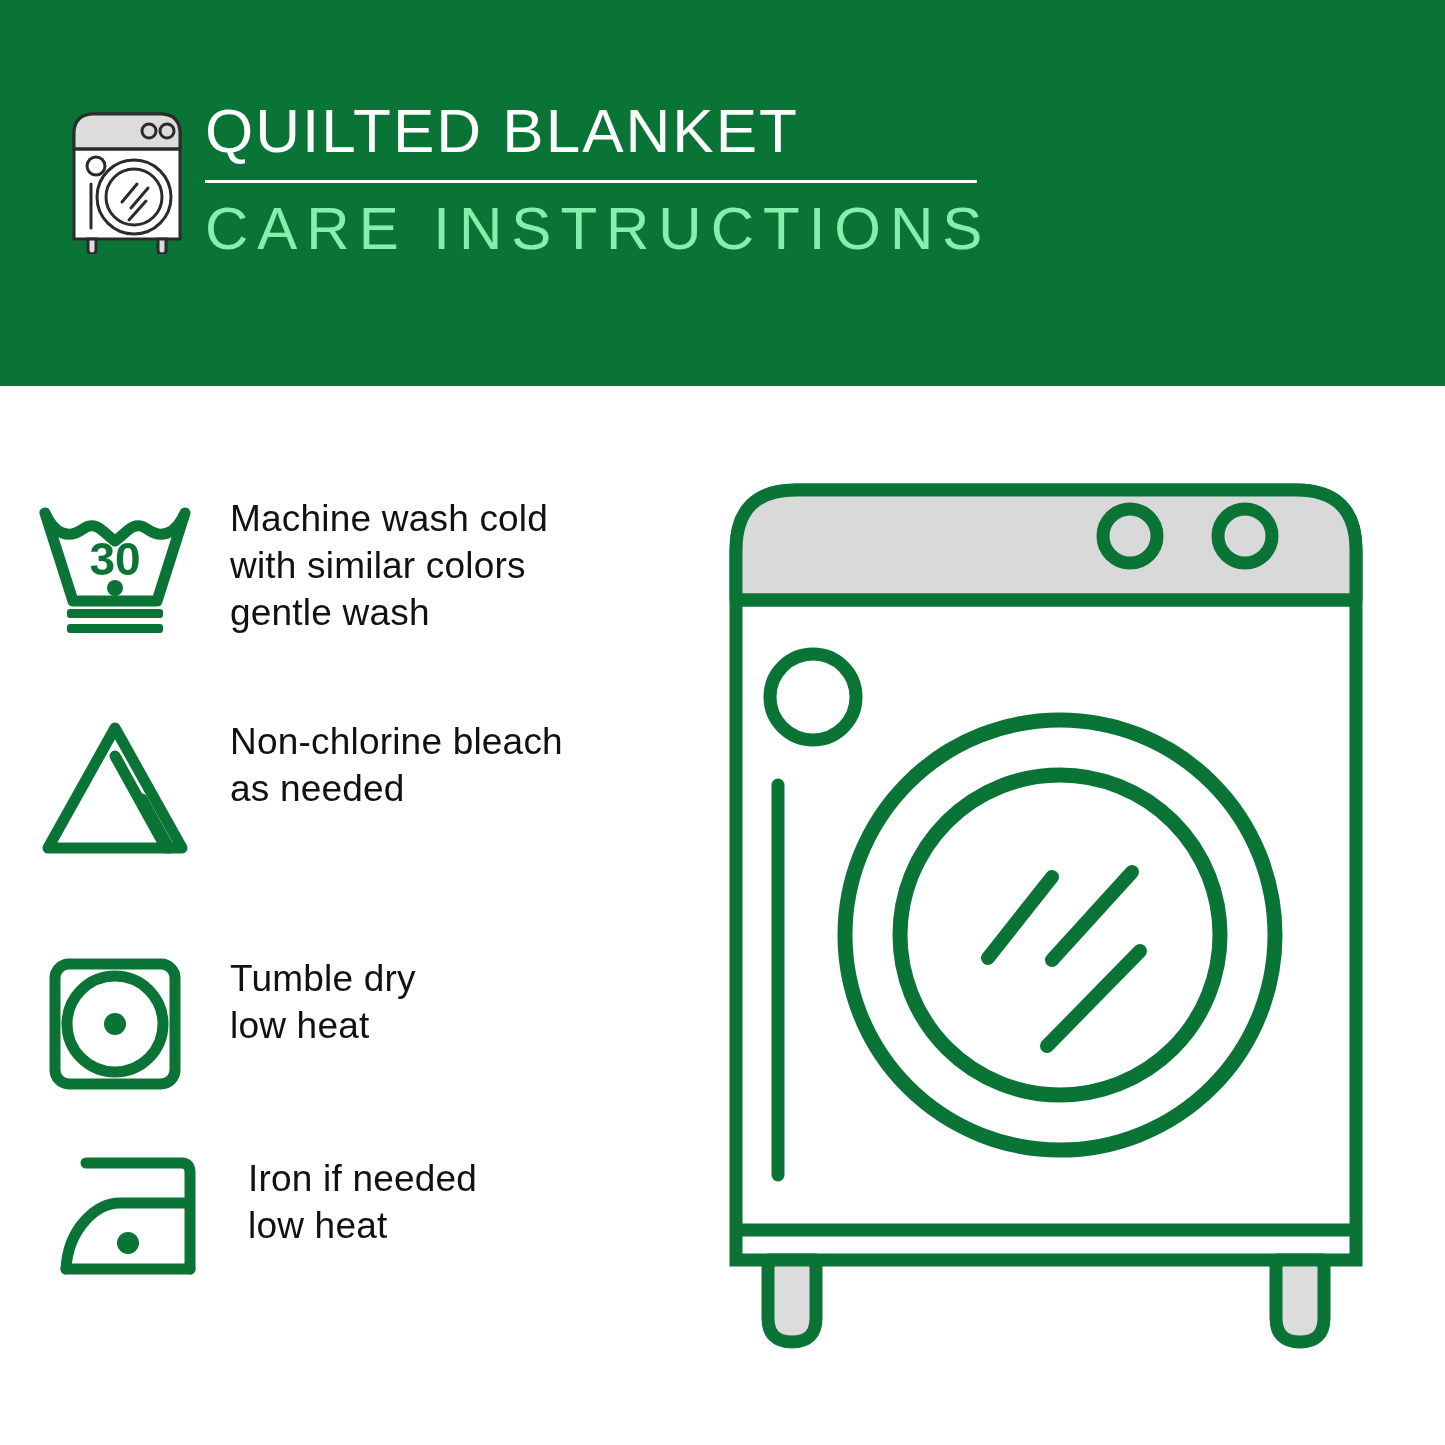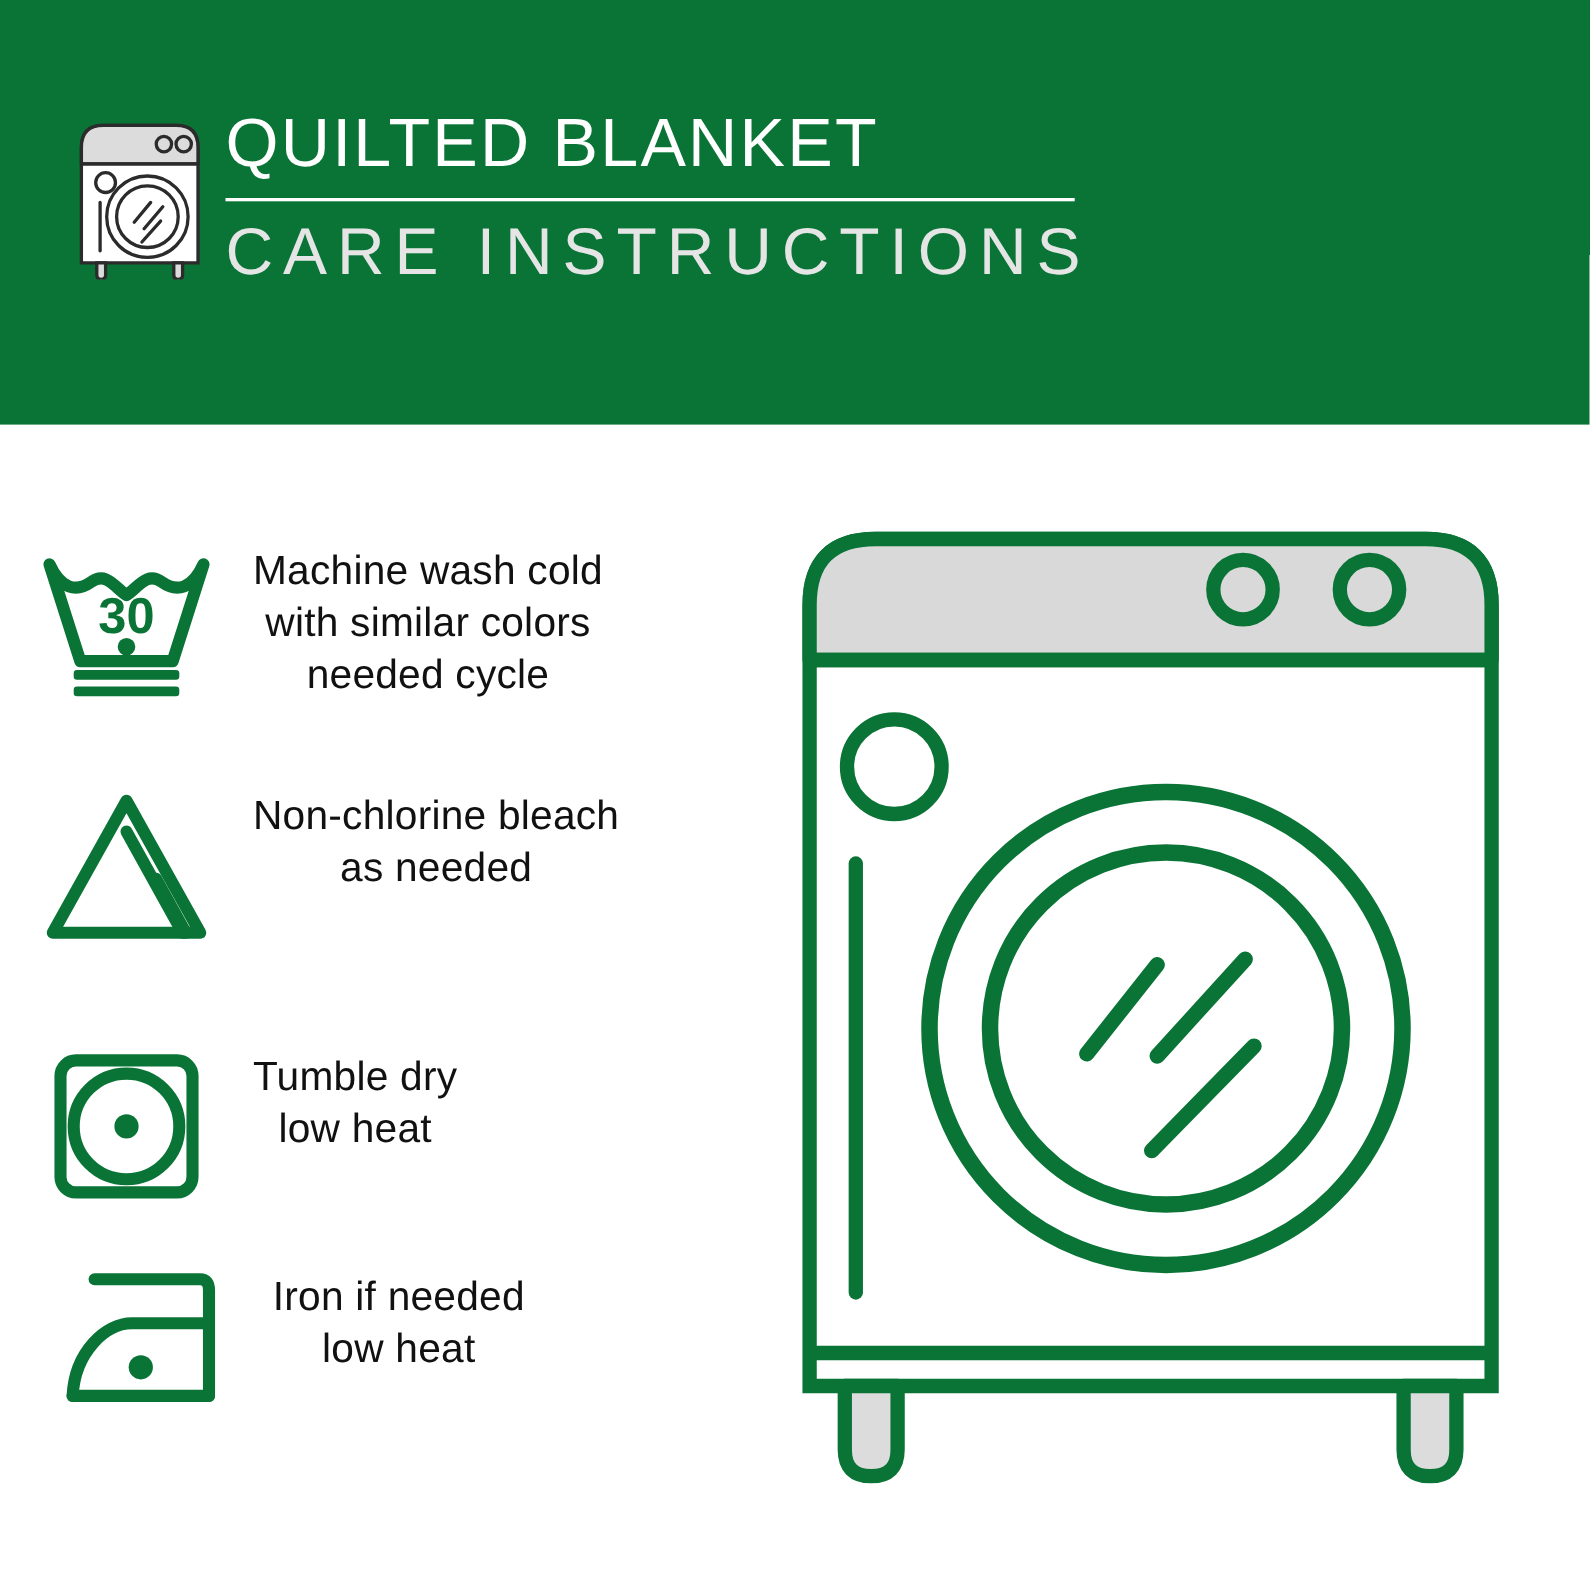--- a/index.html
+++ b/index.html
@@ -25,42 +25,42 @@
   .title-main{
     font-family:"Liberation Sans","DejaVu Sans",sans-serif;
     font-size:62px;line-height:70px;color:#ffffff;
     letter-spacing:2px;font-weight:400;white-space:nowrap;
   }
   .title-rule{
     width:772px;height:3px;background:#ffffff;margin:14px 0 12px 0;
   }
   .title-sub{
     font-family:"Liberation Sans","DejaVu Sans",sans-serif;
-    font-size:60px;line-height:68px;color:#e5e5e5;
+    font-size:60px;line-height:68px;color:#86efac;
     letter-spacing:9px;font-weight:400;white-space:nowrap;
   }
 
   
   .care-list{position:absolute;left:0;top:345px;width:700px;height:1100px;}
   .care-row{position:absolute;left:0;width:700px;display:flex;align-items:flex-start;}
   .care-row.r0{top:140px;}
   .care-row.r1{top:363px;}
   .care-row.r2{top:600px;}
   .care-row.r3{top:800px;margin-left:18px;}
 
   .sym-wrap{
     width:230px;min-width:230px;display:flex;justify-content:center;
     align-items:flex-start;padding-top:6px;
   }
   .care-text{
     font-family:"Liberation Sans","DejaVu Sans",sans-serif;
     font-size:37px;line-height:47px;color:#111111;
     letter-spacing:0.2px;padding-top:10px;
   }
-  .care-text .ln{display:block;white-space:nowrap;text-align:center;}
+  .care-text .ln{display:block;white-space:nowrap;}
 
   
   .washer{position:absolute;left:700px;top:440px;width:720px;height:920px;}
 </style>
 </head>
 <body>
 
 <div class="page">
 
   <div class="header">
@@ -114,21 +114,21 @@
 
           <circle cx="80" cy="97" r="8" fill="#0a7437"></circle>
 
           <rect x="32" y="118" width="96" height="9" rx="3" fill="#0a7437"></rect>
           <rect x="32" y="133" width="96" height="9" rx="3" fill="#0a7437"></rect>
         </svg>
       </div>
       <div class="care-text">
         <span class="ln">Machine wash cold</span>
         <span class="ln">with similar colors</span>
-        <span class="ln">needed cycle</span>
+        <span class="ln">gentle wash</span>
       </div>
     </div>
 
     <div class="care-row r1">
       <div class="sym-wrap">
         <svg viewBox="0 0 170 150" width="170" height="150">
           <path d="M85 14 L152 134 L18 134 Z" fill="none" stroke="#0a7437" stroke-width="11" stroke-linejoin="round"></path>
           <line x1="85" y1="42" x2="136" y2="134" stroke="#0a7437" stroke-width="11" stroke-linecap="round"></line>
           <line x1="112" y1="85" x2="139" y2="134" stroke="#0a7437" stroke-width="11" stroke-linecap="round"></line>
         </svg>

